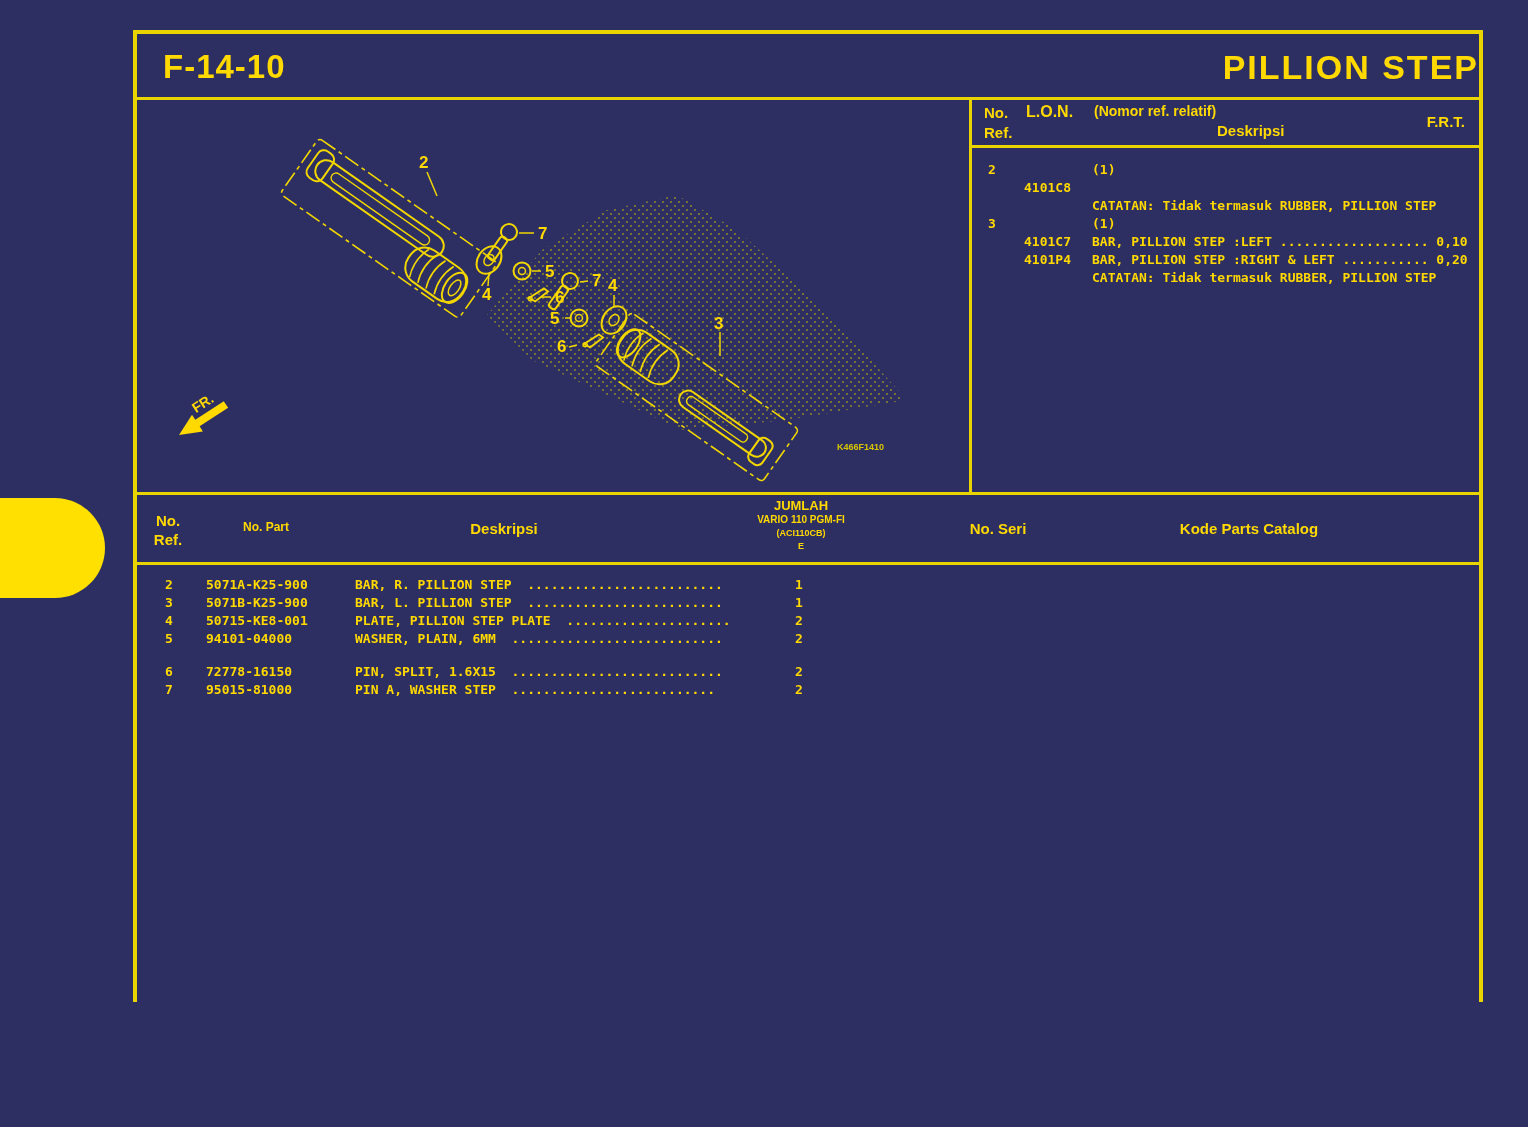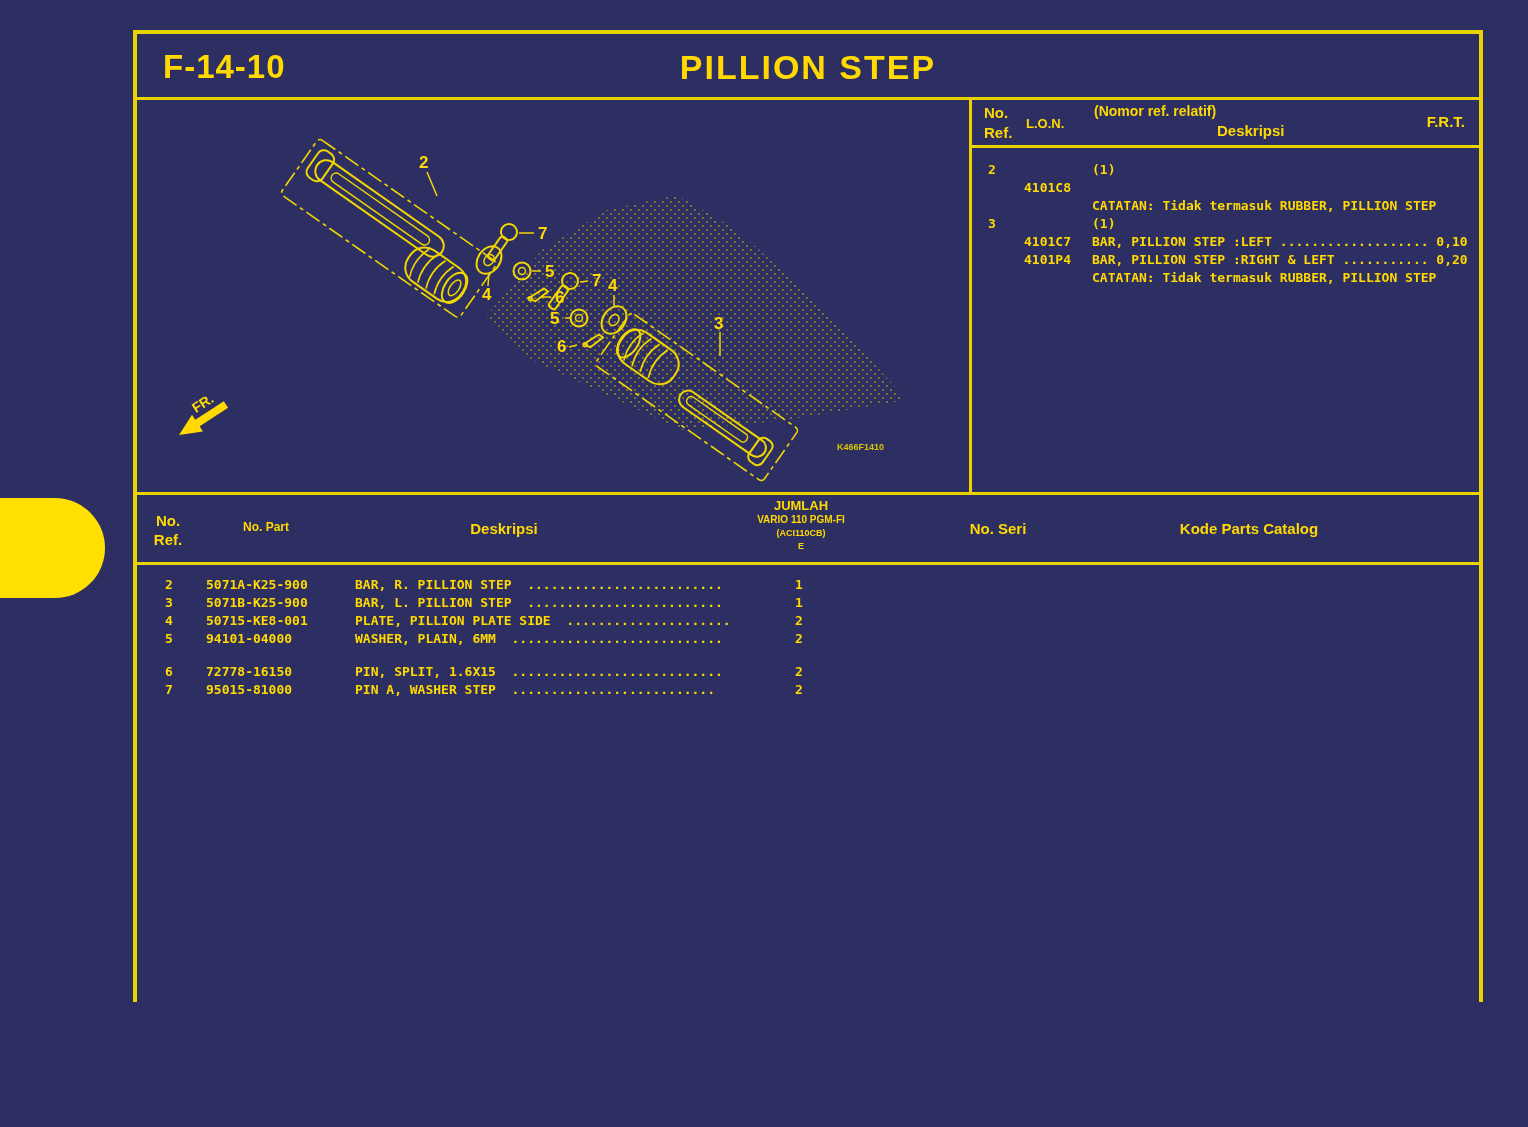--- a/index.html
+++ b/index.html
@@ -16,30 +16,30 @@
   
   .title-bar {
     position:absolute; left:0; top:0; right:0; height:66px;
     border-bottom:3px solid #e9d400;
   }
   .page-code {
     position:absolute; left:26px; top:14px;
     font-size:33px; font-weight:bold; color:#ffd900; letter-spacing:1px;
   }
   .page-title {
-    position:absolute; left:0; right:0; top:14px; text-align:center;
+    position:absolute; left:0; right:0; top:14px; text-align:right;
     font-size:34px; font-weight:bold; color:#ffd900; letter-spacing:2px;
   }
   
   .content-row { position:absolute; left:0; top:66px; right:0; height:395px; border-bottom:3px solid #e9d400; }
   .diagram-area { position:absolute; left:0; top:0; width:832px; height:392px; }
   .ref-panel { position:absolute; left:832px; top:0; right:0; height:392px; border-left:3px solid #e9d400; }
   .ref-head { position:absolute; left:0; top:0; right:0; height:48px; border-bottom:3px solid #e9d400; color:#ffd900; font-weight:bold; }
   .ref-head .h-noref { position:absolute; left:12px; top:3px; font-size:15px; line-height:20px; }
-  .ref-head .h-lon   { position:absolute; left:54px; top:16px; font-size:13px; }
+  .ref-head .h-lon   { position:absolute; left:54px; top:3px; font-size:16px; }
   .ref-head .h-nomor { position:absolute; left:122px; top:3px; font-size:14px; }
   .ref-head .h-desk  { position:absolute; left:245px; top:22px; font-size:15px; }
   .ref-head .h-frt   { position:absolute; right:14px; top:13px; font-size:15px; }
   .ref-body { position:absolute; left:0; top:51px; right:0; bottom:0; padding-top:10px; }
   .ref-row { display:flex; height:18px; line-height:18px;
     font-family:"DejaVu Sans Mono", monospace; font-size:13px; font-weight:bold; color:#ffd900; white-space:pre; }
   .ref-row .r-ref { width:40px; text-align:center; }
   .ref-row .r-lon { width:80px; padding-left:12px; }
   .ref-row .r-desc{ flex:1; }
   
@@ -280,21 +280,21 @@
       </div>
       <div class="p-row">
         <span class="c-ref">3</span>
         <span class="c-part">5071B-K25-900</span>
         <span class="c-desc">BAR, L. PILLION STEP  .........................</span>
         <span class="c-qty">1</span>
       </div>
       <div class="p-row">
         <span class="c-ref">4</span>
         <span class="c-part">50715-KE8-001</span>
-        <span class="c-desc">PLATE, PILLION PLATE SIDE  .....................</span>
+        <span class="c-desc">PLATE, PILLION STEP PLATE  .....................</span>
         <span class="c-qty">2</span>
       </div>
       <div class="p-row">
         <span class="c-ref">5</span>
         <span class="c-part">94101-04000</span>
         <span class="c-desc">WASHER, PLAIN, 6MM  ...........................</span>
         <span class="c-qty">2</span>
       </div>
       <div class="p-row gap-above">
         <span class="c-ref">6</span>

